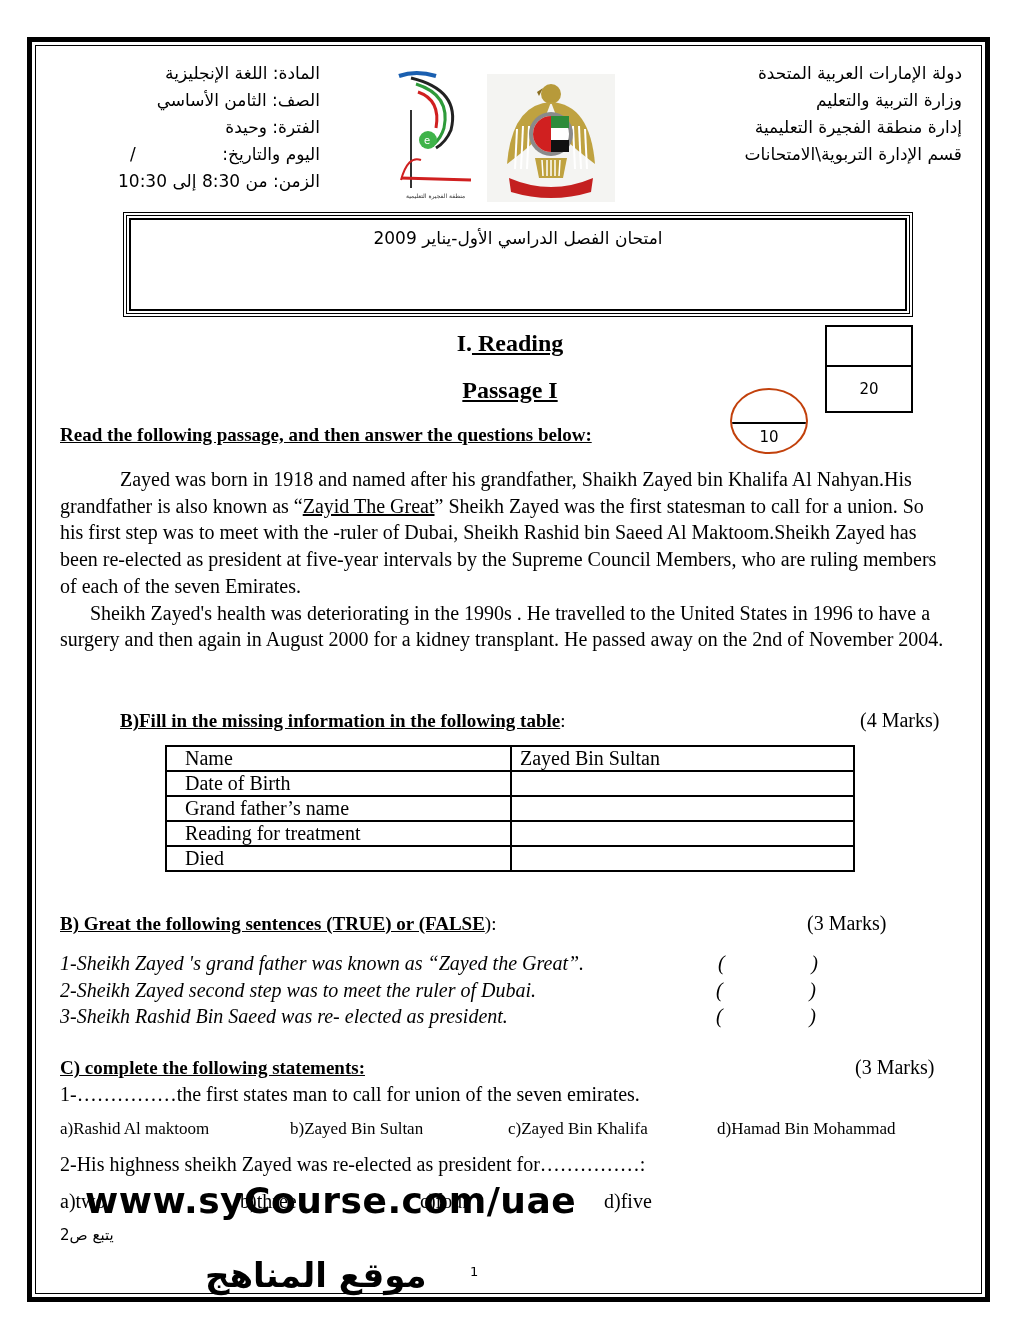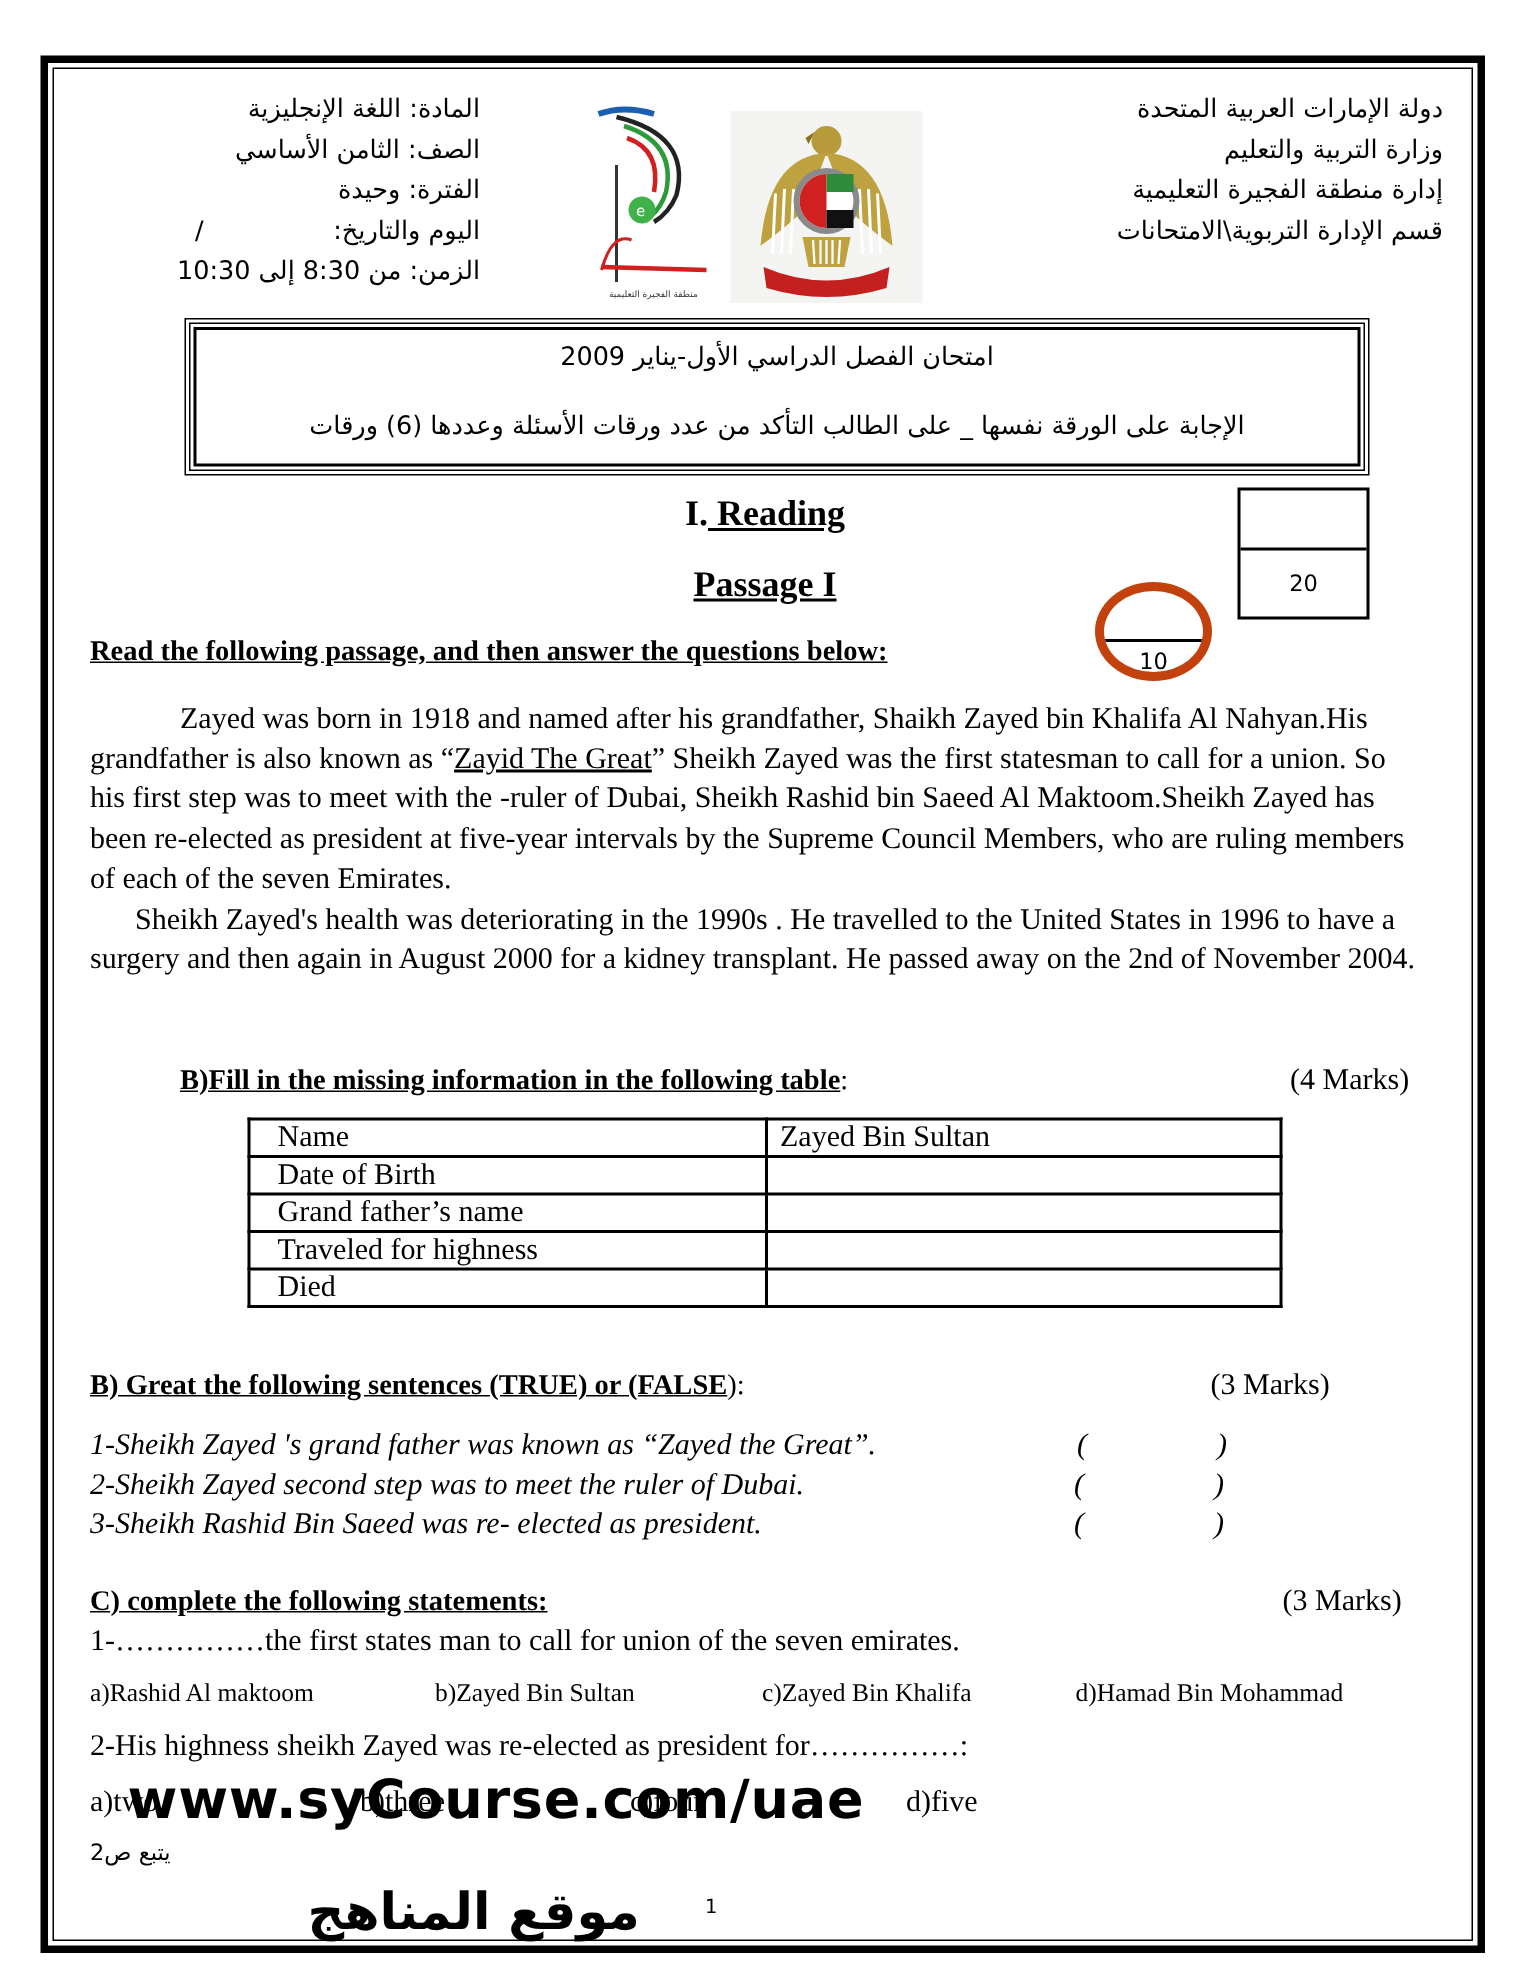--- a/index.html
+++ b/index.html
@@ -26,21 +26,21 @@
   .title-box .l2 { position:absolute; top:58px; left:0; right:0; text-align:center; font-size:17px; }
 
   .center-title { position:absolute; left:0; right:0; text-align:center; font-weight:bold; font-size:24px; }
   .u { text-decoration:underline; }
 
   
   .score-box { position:absolute; left:825px; top:325px; width:88px; height:88px; border:2px solid #000; box-sizing:border-box; }
   .score-box .top { height:38px; border-bottom:2px solid #000; }
   .score-box .val { text-align:center; font-family:"DejaVu Sans", sans-serif; font-size:15px; line-height:44px; }
 
-  .score-circle { position:absolute; left:730px; top:388px; width:78px; height:66px; border:6px solid #c2410c; border-radius:50%; box-sizing:border-box; overflow:hidden; }
+  .score-circle { position:absolute; left:730px; top:388px; width:78px; height:66px; border:2px solid #c2410c; border-radius:50%; box-sizing:border-box; overflow:hidden; }
   .score-circle .mid { position:absolute; top:32px; left:0; right:0; border-top:2px solid #000; }
   .score-circle .val { position:absolute; top:38px; left:0; right:0; text-align:center; font-family:"DejaVu Sans", sans-serif; font-size:15px; }
 
   .instr { position:absolute; left:60px; top:424px; font-weight:bold; font-size:19px; text-decoration:underline; }
 
   .passage { position:absolute; left:60px; top:466px; width:885px; font-size:20px; line-height:26.7px; }
   .passage p { margin:0; }
   .passage .p1 { text-indent:60px; }
   .passage .p2 { text-indent:30px; }
 
@@ -130,21 +130,20 @@
         <line x1="64" y1="86" x2="64" y2="102"></line>
         <line x1="68" y1="86" x2="68" y2="102"></line>
         <line x1="73" y1="86" x2="72" y2="102"></line>
     </g>
     <path d="M22 104 Q64 122 106 104 L104 118 Q64 130 24 118 Z" fill="#c42020"></path>
   </svg>
 </div>
 
 <div class="title-box">
   <div class="l1 ar">امتحان الفصل الدراسي الأول-يناير 2009</div>
-  <div class="l2 ar">الإجابة على الورقة نفسها _ على الطالب التأكد من عدد ورقات الأسئلة وعددها (6) ورقات</div>
 </div>
 
 <div class="center-title" style="top:330px;">
   <span>I.</span><span class="u"> Reading</span>
 </div>
 <div class="center-title" style="top:377px;">
   <span class="u">Passage I</span>
 </div>
 
 <div class="score-box">
@@ -176,21 +175,21 @@
       </tr>
   <tr>
         <td class="c1">Date of Birth</td>
         <td></td>
       </tr>
   <tr>
         <td class="c1">Grand father’s name</td>
         <td></td>
       </tr>
   <tr>
-        <td class="c1">Traveled for highness</td>
+        <td class="c1">Reading for treatment</td>
         <td></td>
       </tr>
   <tr>
         <td class="c1">Died</td>
         <td></td>
       </tr>
 </tbody>
   </table>
 
 <div class="sec-head" style="left:60px; top:913px;">

